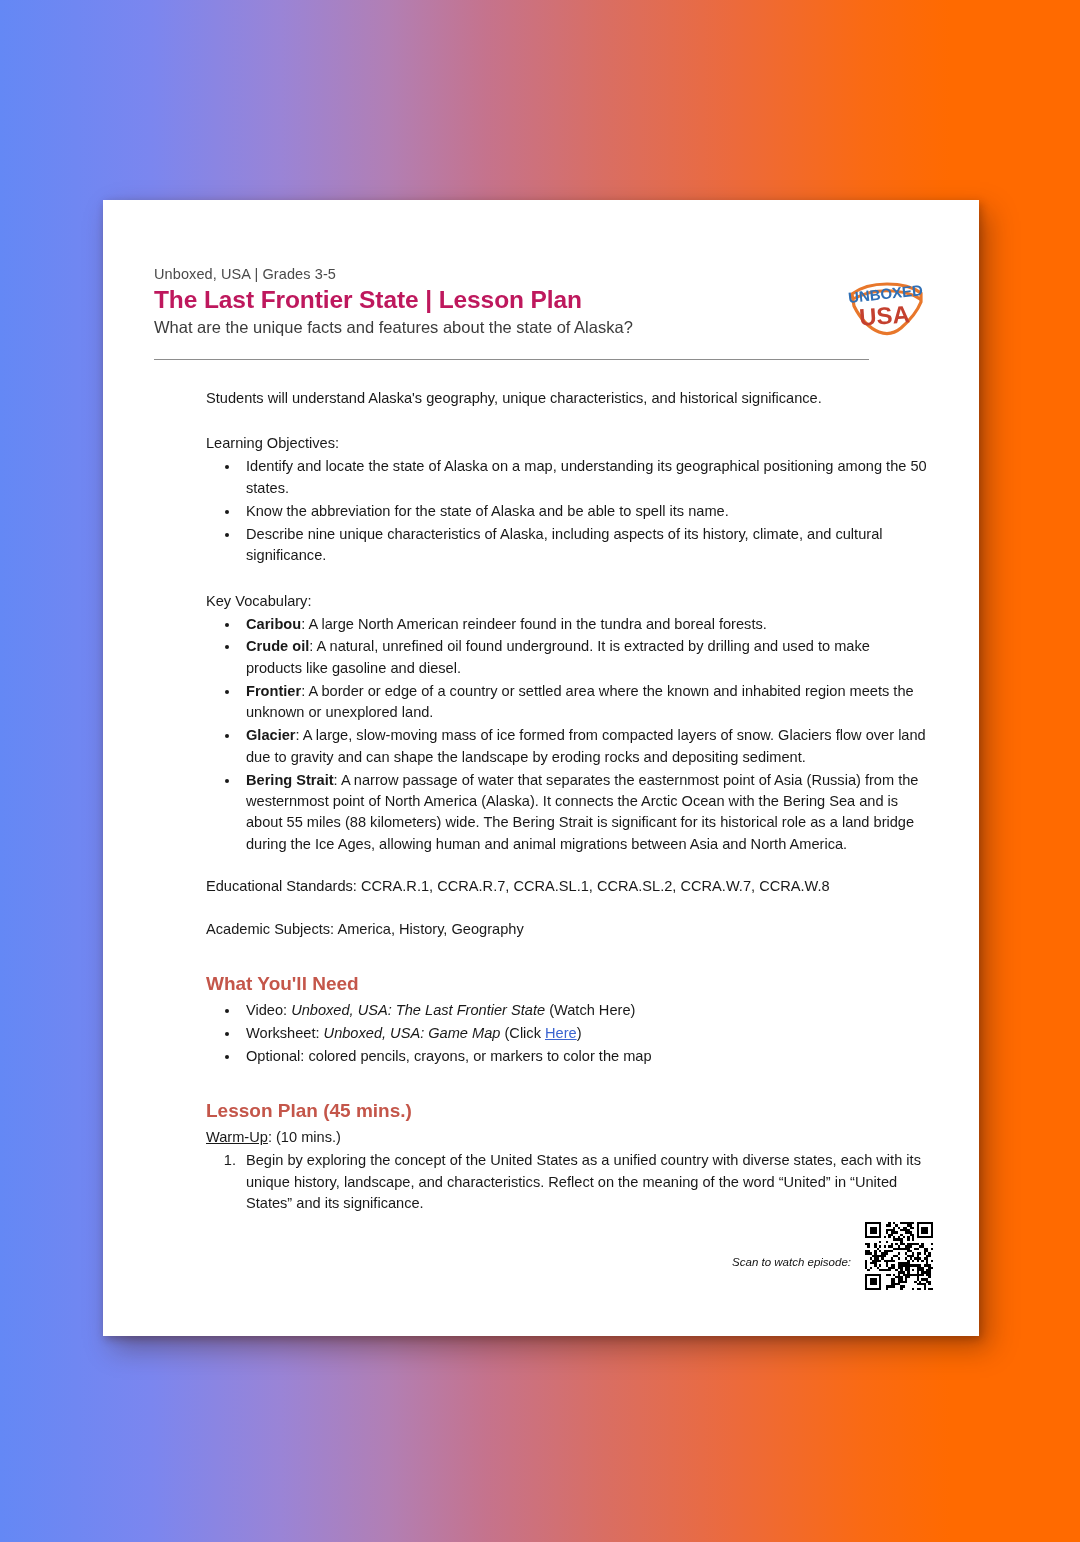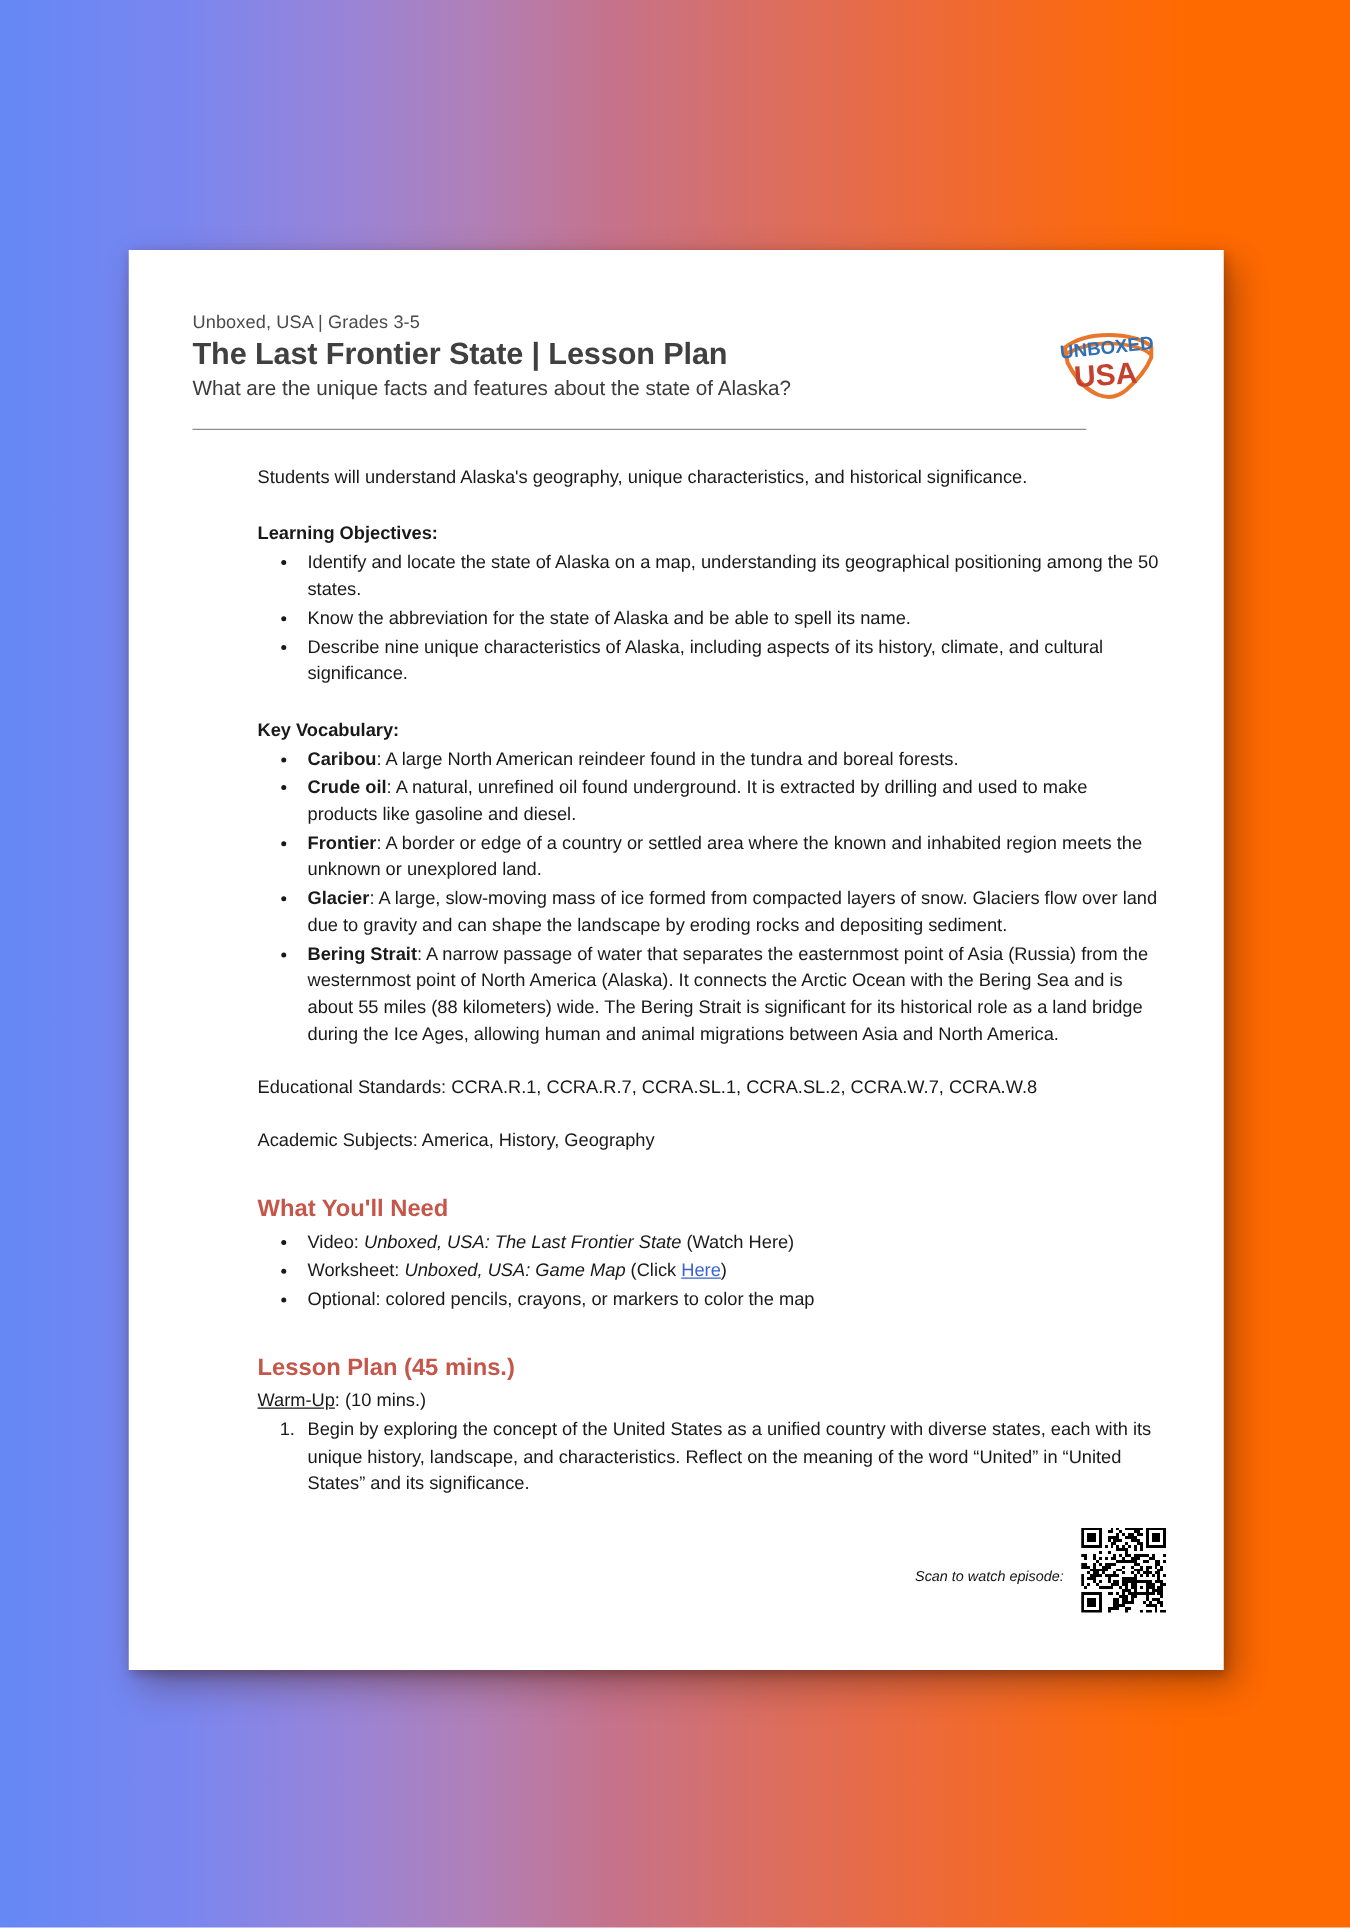--- a/index.html
+++ b/index.html
@@ -28,24 +28,24 @@
   .sheet-inner {
     position: absolute;
     left: 0; top: 0; right: 0; bottom: 0;
     padding: 50px 52px 0 51px;
   }
 
   
   .hdr { position: relative; }
   .kicker {
     font-size: 14.5px; color: #4a4a4a; letter-spacing: .1px;
-    margin: 0 0 4px 0;
+    margin: 16px 0 4px 0;
   }
   .maintitle {
-    font-size: 24.5px; font-weight: bold; color: #404040;
+    font-size: 24.5px; font-weight: bold; color: #be185d;
     margin: 0 0 4px 0; letter-spacing: -.1px;
   }
   .subtitle {
     font-size: 16.5px; color: #3c3c3c; font-weight: normal;
     margin: 0;
   }
   .logo {
     position: absolute; right: 2px; top: 2px;
     width: 78px; height: 72px;
   }
@@ -54,21 +54,21 @@
     border: none; border-top: 1px solid #8d8d8d;
     width: 715px;
   }
 
   
   .body-area {
     padding: 0 0 0 52px;
     font-size: 14.6px; color: #191919; line-height: 1.47;
   }
   .intro { margin: 28px 0 0 0; }
-  .sec-label { font-weight: bold; margin: 24px 0 0 0; }
+  .sec-label { font-weight: normal; margin: 24px 0 0 0; }
   ul.bul, ol.num {
     margin: 1px 0 0 0;
     padding-left: 34px;
   }
   ul.bul { list-style: disc; }
   ol.num { list-style: decimal; }
   ul.bul li, ol.num li {
     margin: 1.5px 0; padding-left: 6px;
   }
   ul.bul li::marker { font-size: 13px; }

